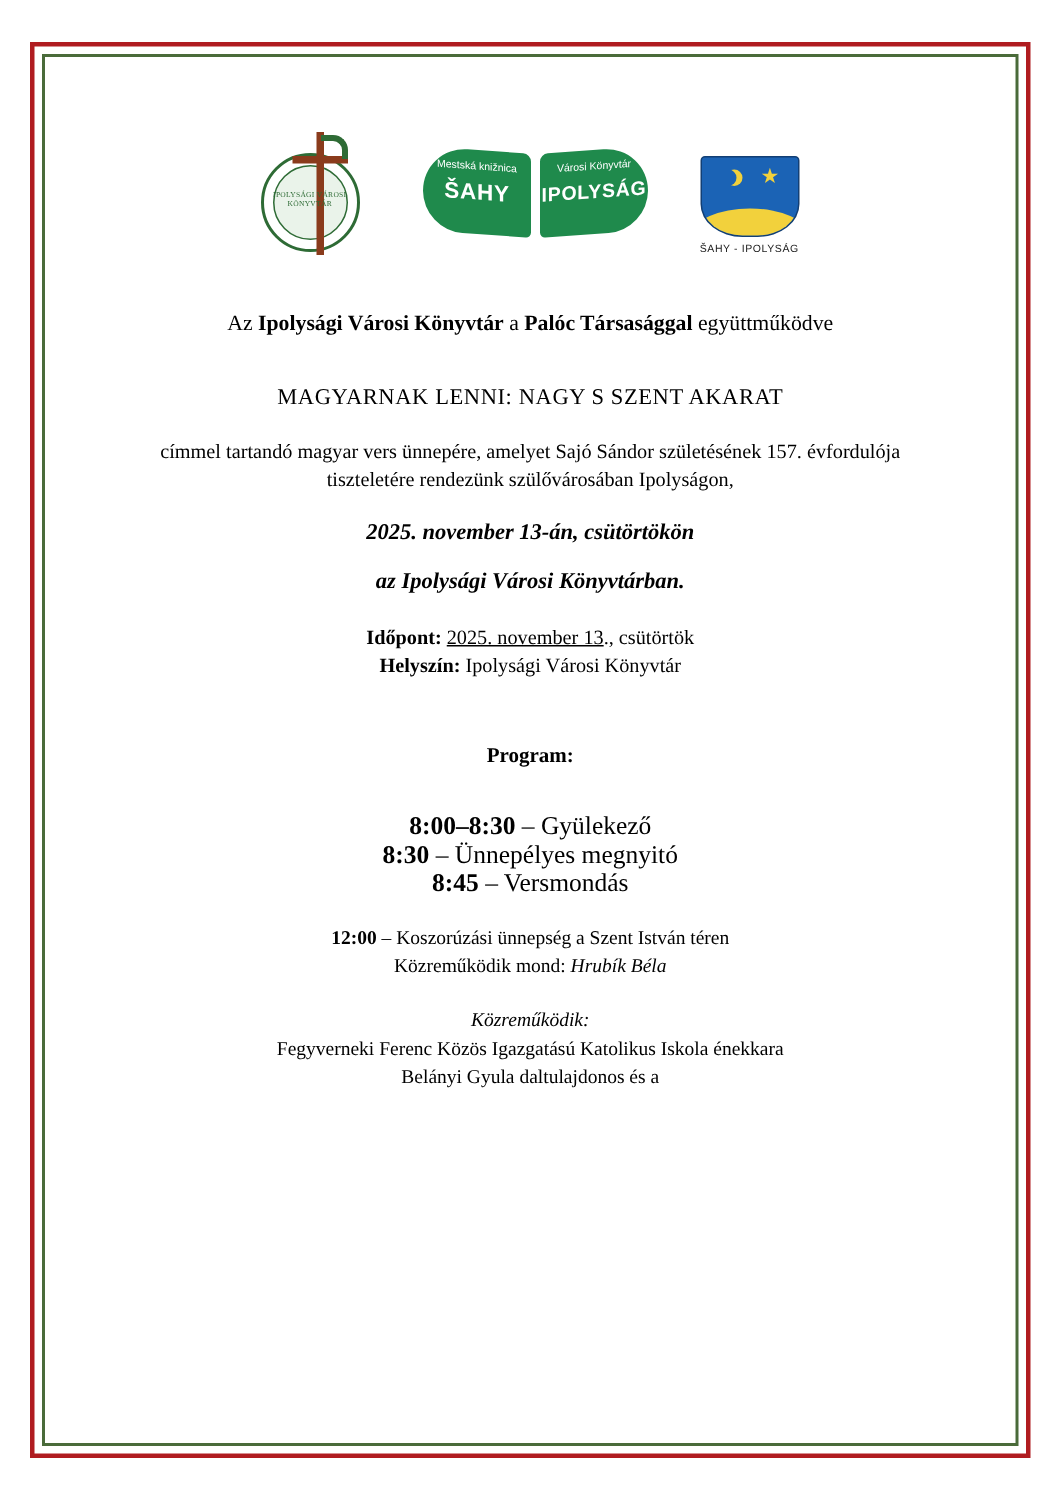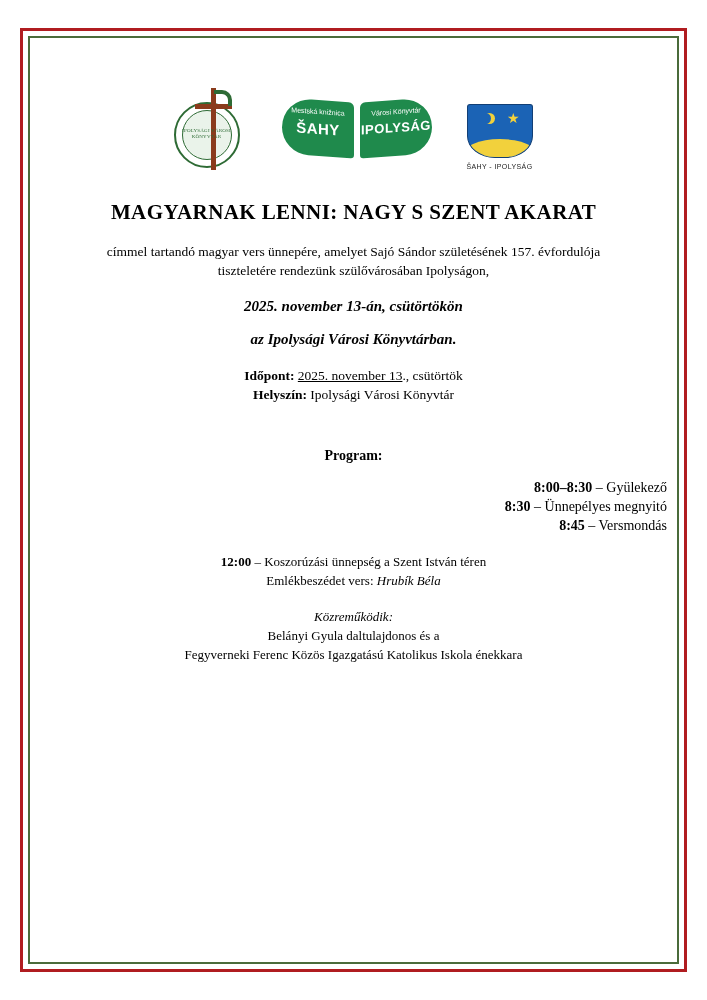--- a/index.html
+++ b/index.html
@@ -244,23 +244,23 @@
   .line-host {
     margin-top: 28px;
     font-size: 14.5px;
   }
   .line-host b { font-weight: bold; }
   .line-invites {
     margin-top: 18px;
     font-size: 13px;
   }
   .title {
-    margin-top: 20px;
-    font-size: 21px;
-    font-weight: bold;
+    margin-top: 32px;
+    font-size: 15px;
+    font-weight: normal;
     letter-spacing: 0.4px;
   }
   .subtitle {
     margin-top: 17px;
     font-size: 13.5px;
     line-height: 19px;
     padding: 0 48px;
   }
   .date-line {
     margin-top: 18px;
@@ -408,24 +408,23 @@
   }
   .details .lbl { font-weight: bold; }
   .u { text-decoration: underline; }
 
   .program-title {
     margin-top: 44px;
     font-size: 14px;
     font-weight: bold;
   }
   .program-list {
-    margin-top: 14px;
-    font-size: 14px;
+    margin-top: 28px;
+    font-size: 17px;
     line-height: 19px;
-    text-align: right;
   }
   .program-list .time { font-weight: bold; }
   .program-late {
     margin-top: 17px;
     font-size: 13px;
     line-height: 19px;
   }
   .program-late .time { font-weight: bold; }
   .speaker-name { font-style: italic; }
 
@@ -476,20 +475,23 @@
         <div class="arms-shield">
           <div class="arms-moon"></div>
           <div class="arms-star">★</div>
           <div class="arms-hill"></div>
         </div>
         <div class="arms-caption">ŠAHY - IPOLYSÁG</div>
       </div>
 
     </div>
 
+    <div class="line-host">
+      <span>Az </span><b>Ipolysági Városi Könyvtár</b><span> a </span><b>Palóc Társasággal</b><span> együttműködve</span>
+    </div>
 
 
     <div class="title">MAGYARNAK LENNI: NAGY S SZENT AKARAT</div>
 
     <div class="subtitle">címmel tartandó magyar vers ünnepére, amelyet  Sajó Sándor születésének 157. évfordulója tiszteletére rendezünk szülővárosában Ipolyságon,</div>
 
     <div class="date-line">2025. november 13-án, csütörtökön</div>
 
     <div class="venue-line">az Ipolysági Városi Könyvtárban.</div>
 
@@ -517,24 +519,24 @@
       <div>
         <span class="time">8:45</span><span> – </span><span>Versmondás</span>
       </div>
     </div>
 
     <div class="program-late">
       <div>
         <span class="time">12:00</span><span> – </span><span>Koszorúzási ünnepség  a Szent István téren</span>
       </div>
       <div>
-        <span>Emlékbeszédet vers: </span><span class="speaker-name">Hrubík Béla</span>
+        <span>Közreműködik mond: </span><span class="speaker-name">Hrubík Béla</span>
       </div>
     </div>
 
     <div class="credits">
       <div class="credits-head">Közreműködik:</div>
+      <div>Fegyverneki Ferenc Közös Igazgatású Katolikus Iskola énekkara</div>
       <div>Belányi Gyula daltulajdonos és a</div>
-      <div>Fegyverneki Ferenc Közös Igazgatású Katolikus Iskola énekkara</div>
     </div>
 
   </div>
 </div>
 
 </body></html>

